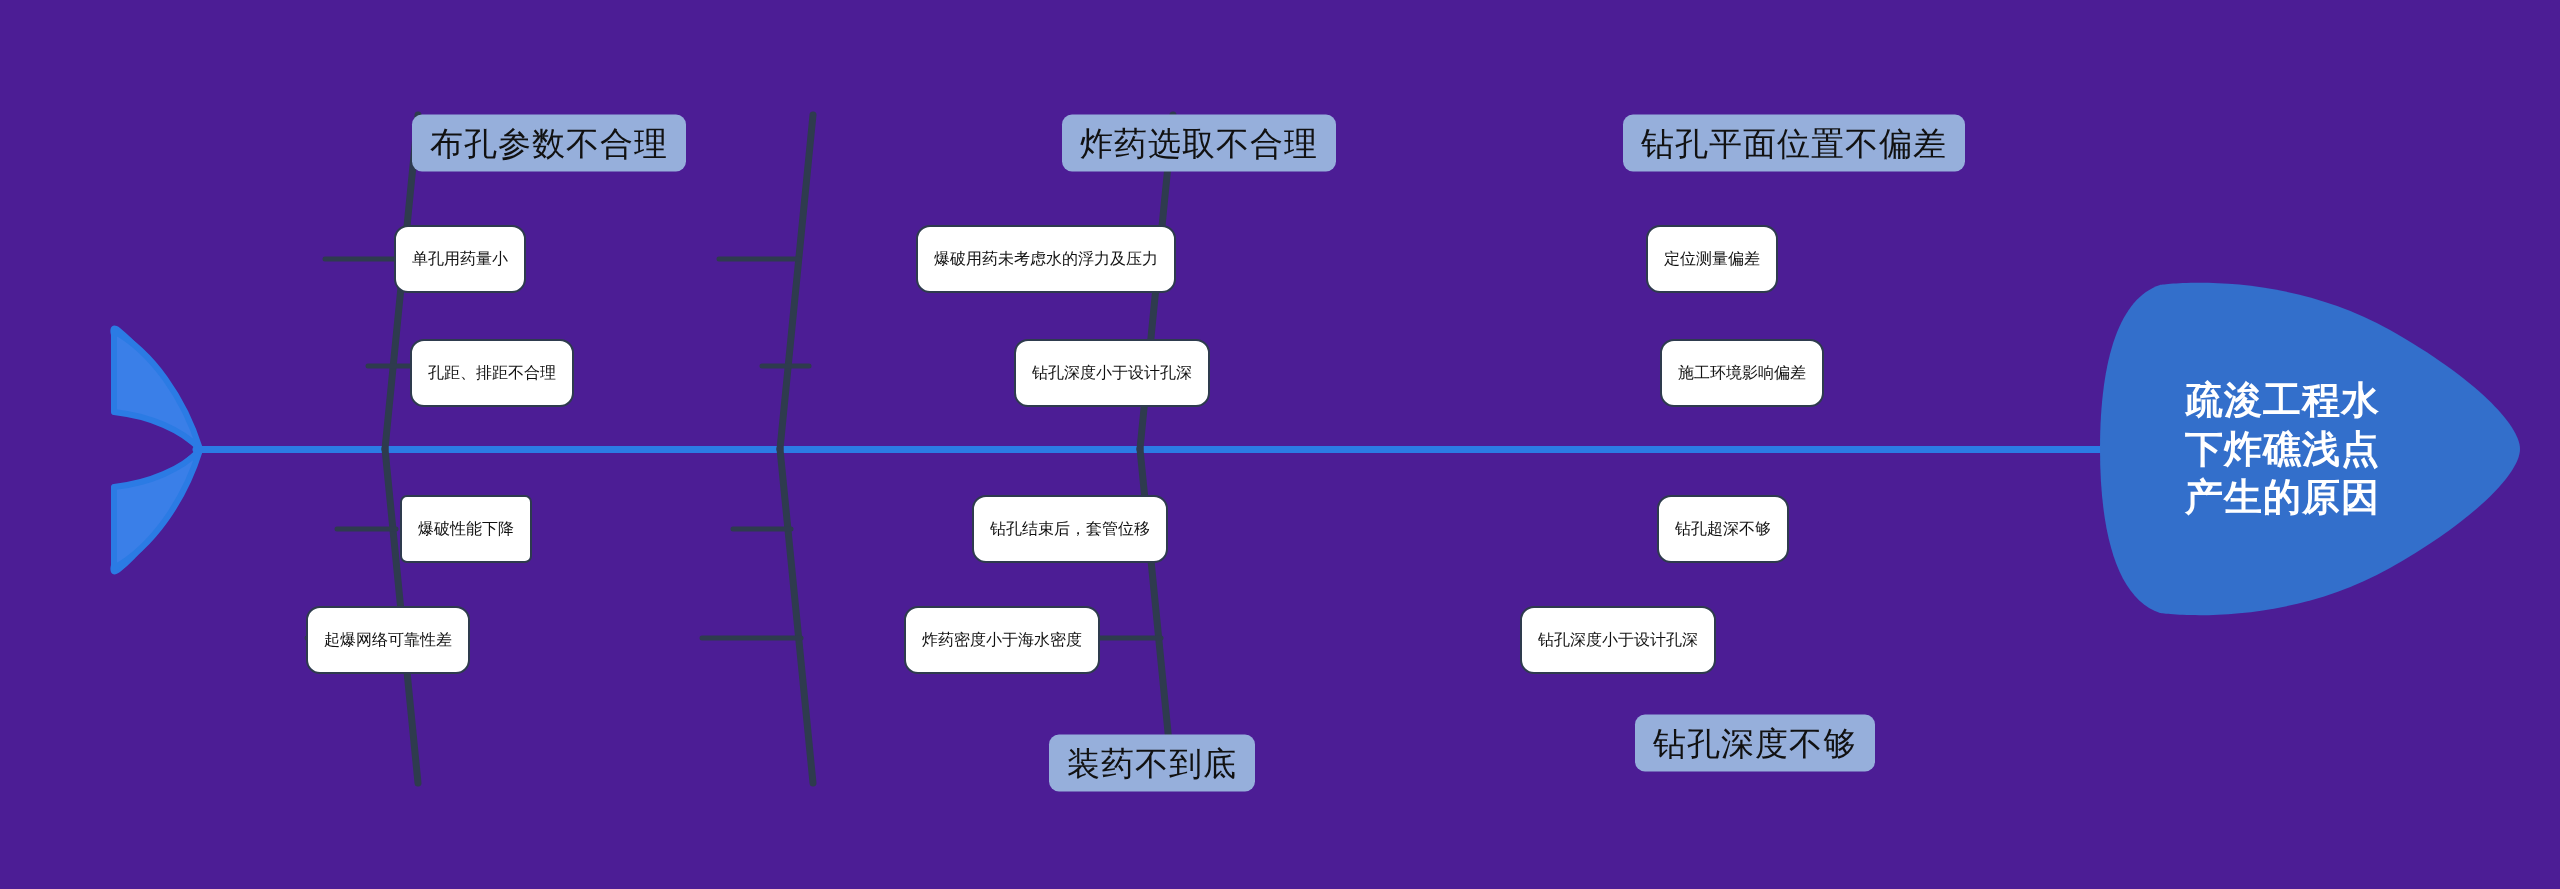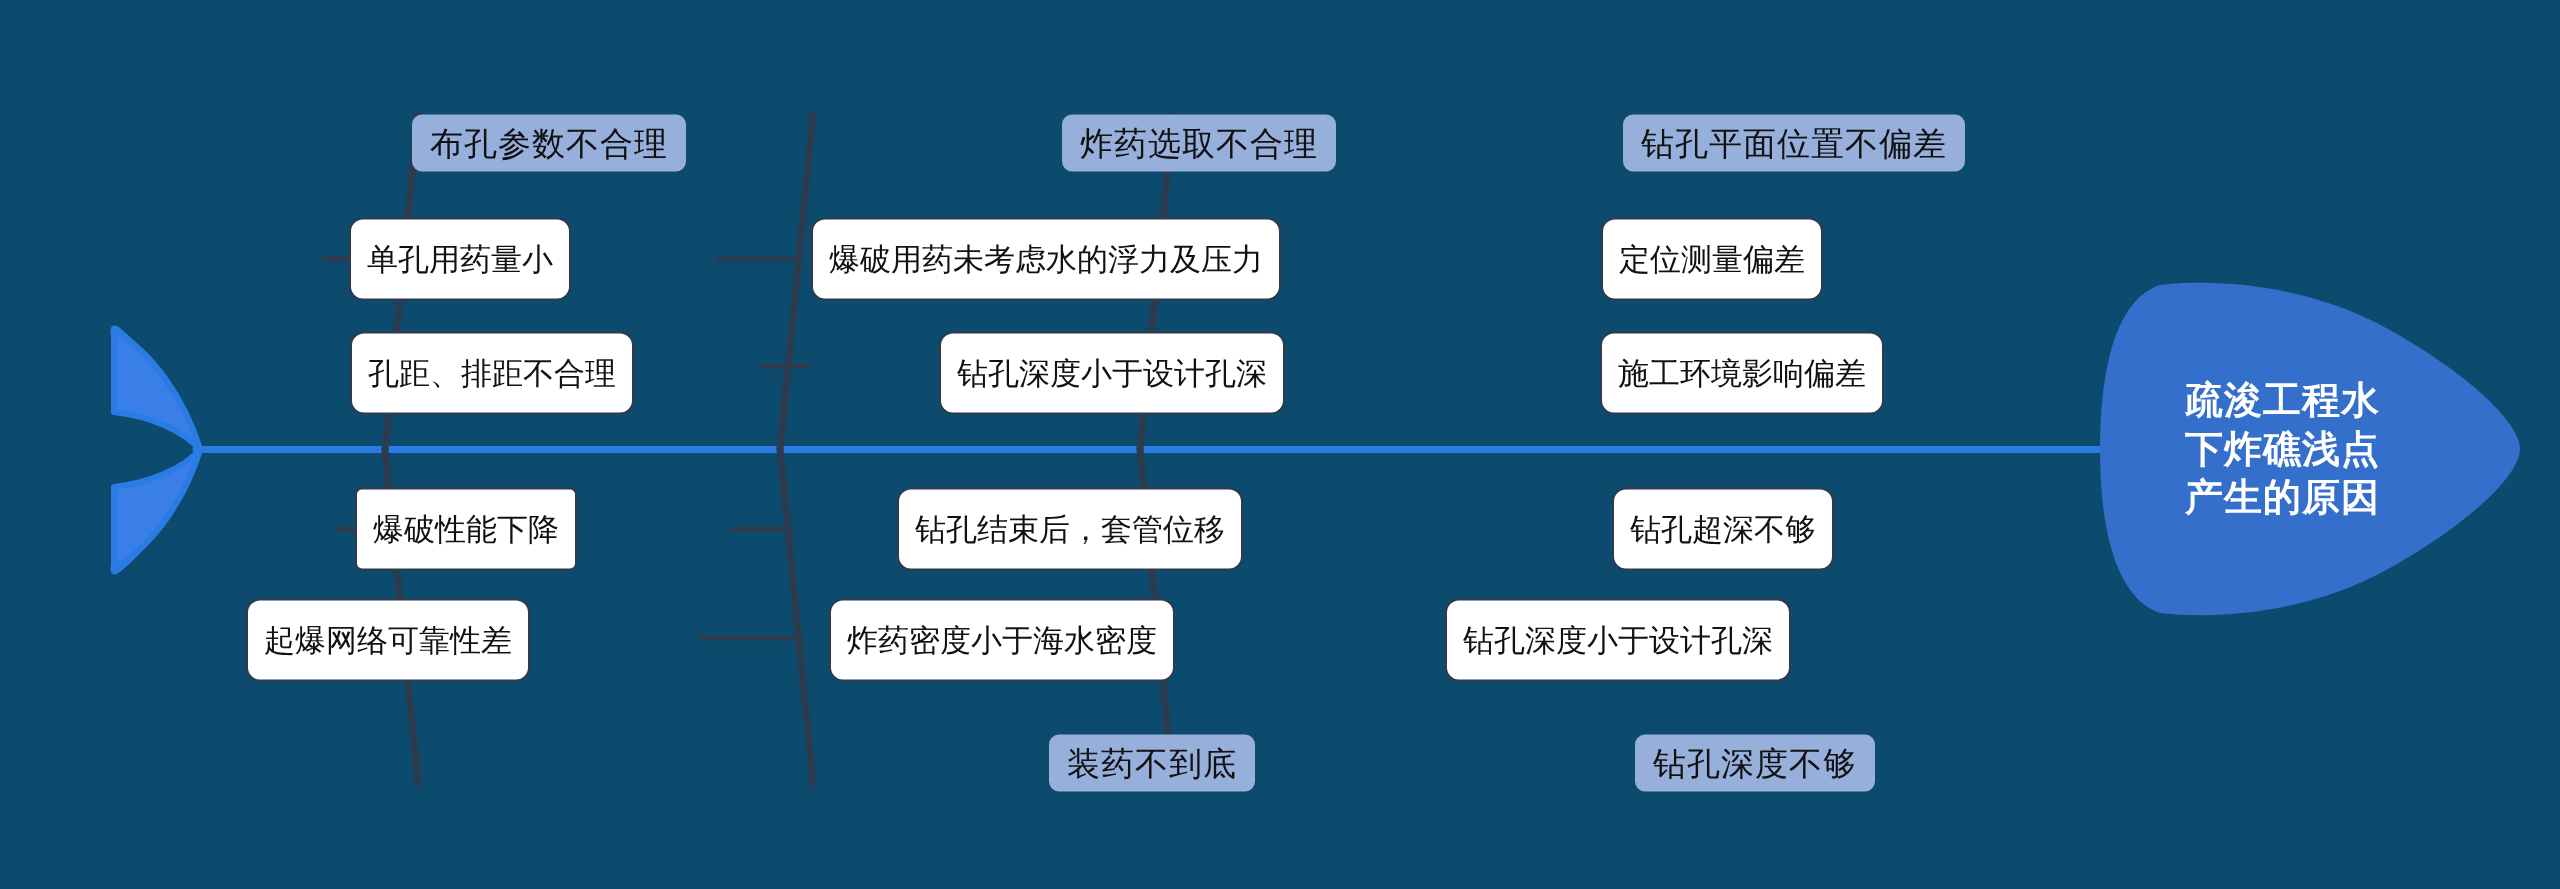--- a/index.html
+++ b/index.html
@@ -10,21 +10,21 @@
   body {
     font-family: "Liberation Sans", "DejaVu Sans", sans-serif;
     width: 2560px;
     height: 889px;
     overflow: hidden;
   }
   #stage {
     position: relative;
     width: 2560px;
     height: 889px;
-    background: #0c4a6e;
+    background: #4c1d95;
   }
   #skeleton {
     position: absolute;
     left: 0;
     top: 0;
     width: 2560px;
     height: 889px;
     pointer-events: none;
   }
 
@@ -46,21 +46,21 @@
     transform: translate(-50%, -50%);
   }
 
   
   .sub-box {
     position: absolute;
     background: #ffffff;
     border: 2.5px solid #2E3B4E;
     border-radius: 14px;
     color: #111111;
-    font-size: 31px;
+    font-size: 16px;
     line-height: 1;
     display: flex;
     align-items: center;
     justify-content: center;
     padding: 24px 16px;
     box-sizing: border-box;
     white-space: nowrap;
     transform: translate(-50%, -50%);
   }
 
@@ -158,21 +158,21 @@
 
   <div class="cat-box" style="left:549px; top:143px;">布孔参数不合理</div>
 
   <div class="cat-box" style="left:1199px; top:143px;">炸药选取不合理</div>
 
   <div class="cat-box" style="left:1794px; top:143px;">钻孔平面位置不偏差</div>
 
 
   <div class="cat-box" style="left:1152px; top:763px;">装药不到底</div>
 
-  <div class="cat-box" style="left:1755px; top:763px;text-align:center;">钻孔深度不够</div>
+  <div class="cat-box" style="left:1755px; top:743px;text-align:center;">钻孔深度不够</div>
 
   <div class="sub-box" style="left:460px; top:259px;">单孔用药量小</div>
 
   <div class="sub-box" style="left:492px; top:373px;">孔距、排距不合理</div>
 
   <div class="sub-box" style="left:1046px; top:259px;">爆破用药未考虑水的浮力及压力</div>
 
   <div class="sub-box" style="left:1112px; top:373px;">钻孔深度小于设计孔深</div>
 
   <div class="sub-box" style="left:1712px; top:259px;">定位测量偏差</div>

